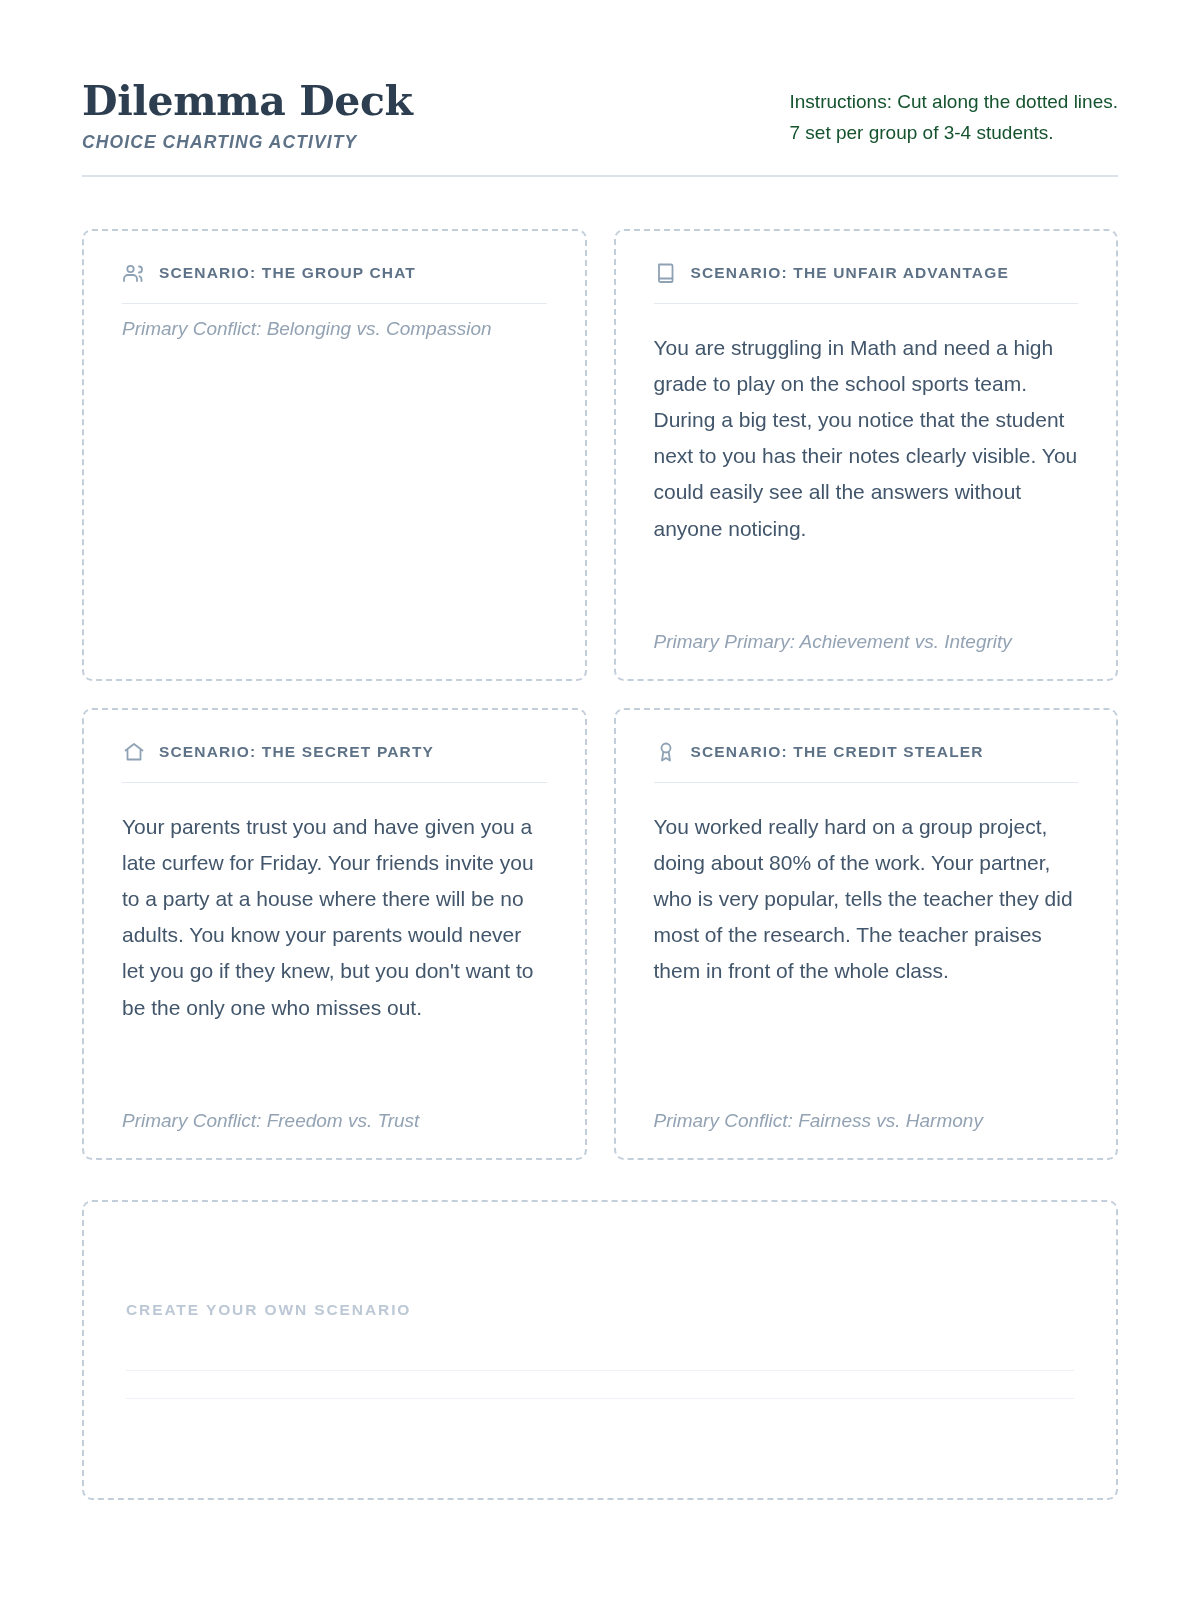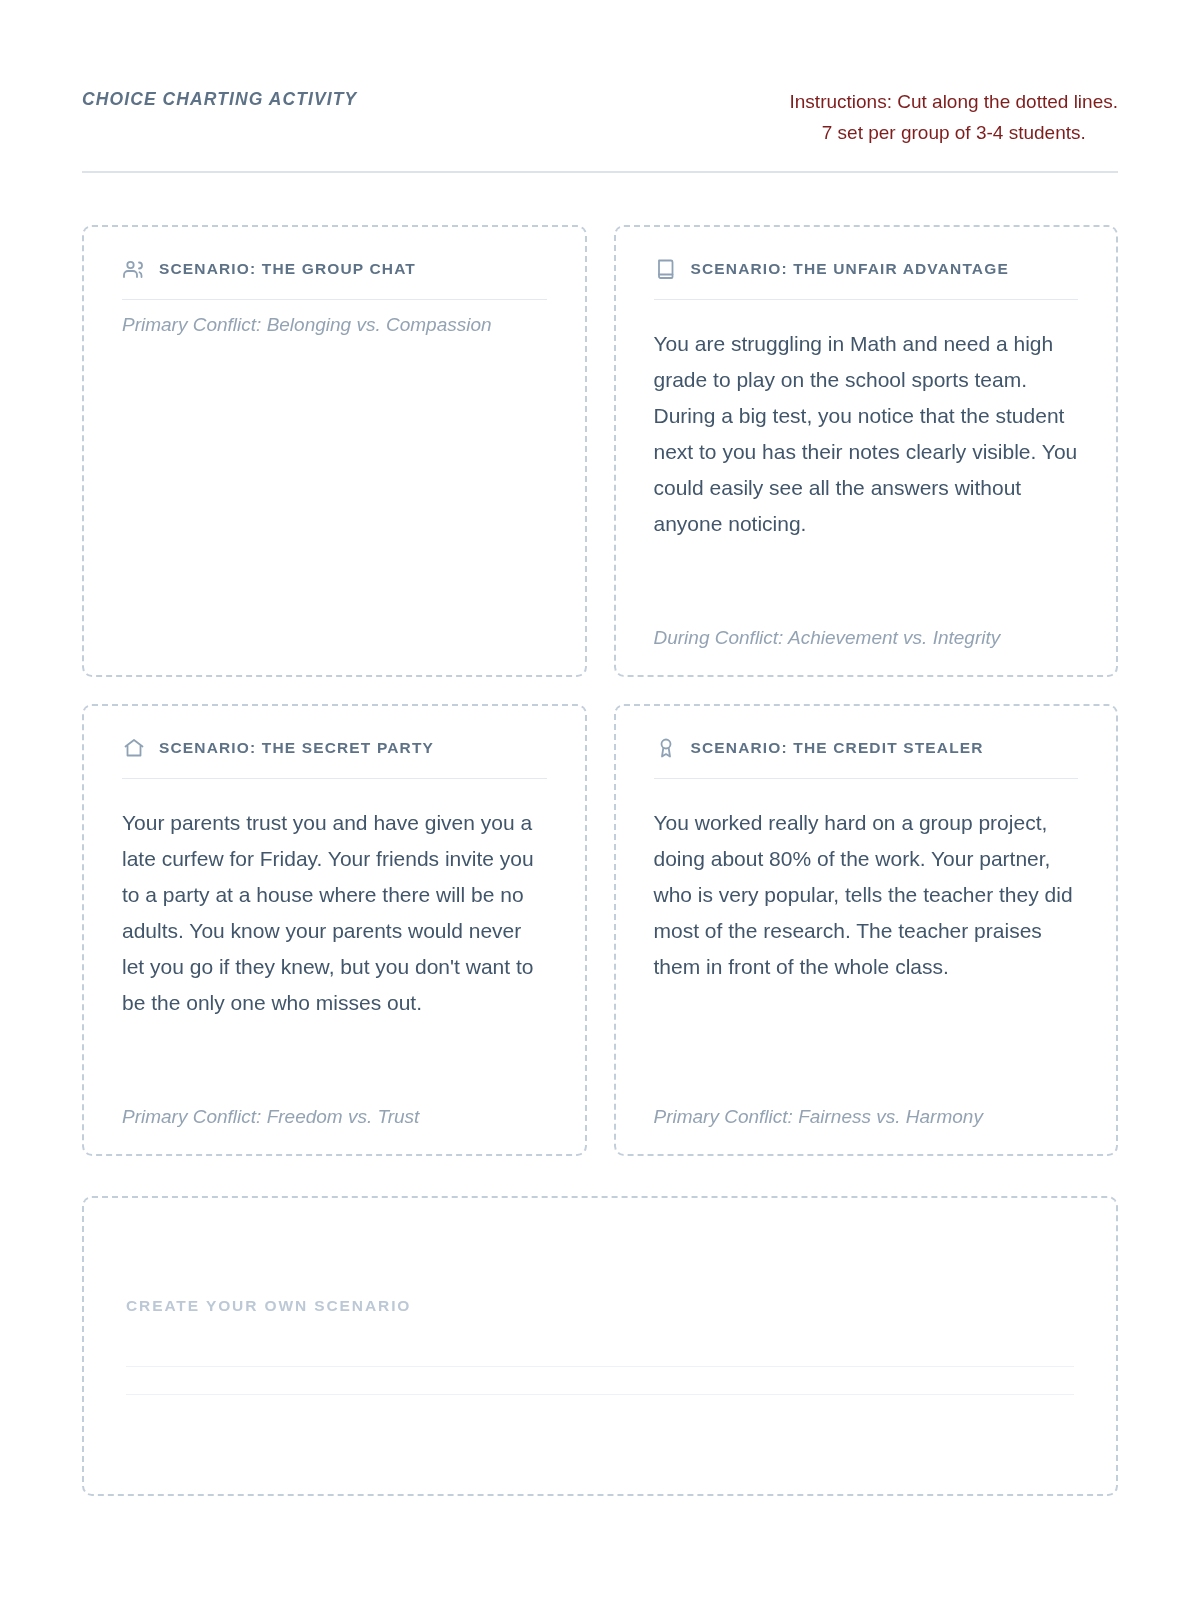--- a/index.html
+++ b/index.html
@@ -41,24 +41,24 @@
   .subtitle {
     font-size: 17.5px;
     font-weight: bold;
     font-style: italic;
     letter-spacing: 1.1px;
     color: #5e7287;
     margin-top: 9px;
   }
 
   .instructions {
-    text-align: center;
+    text-align: left;
     font-size: 19px;
     line-height: 1.65;
-    color: #7f1d1d;
+    color: #14532d;
     padding-top: 8px;
   }
 
   .header-rule {
     border-top: 2px solid #dde3ea;
     margin-bottom: 52px;
   }
 
   
   .grid {
@@ -147,20 +147,21 @@
     height: 28px;
   }
 </style>
 </head>
 <body>
 
 <div class="page">
 
   <div class="header">
     <div class="title-block">
+      <div class="main-title">Dilemma Deck</div>
       <div class="subtitle">CHOICE CHARTING ACTIVITY</div>
     </div>
     <div class="instructions">
       <div>Instructions: Cut along the dotted lines.</div>
       <div>7 set per group of 3-4 students.</div>
     </div>
   </div>
 
   <div class="header-rule"></div>
 
@@ -185,21 +186,21 @@
       <div class="card-head">
         <span class="card-icon">
           <svg width="24" height="24" viewBox="0 0 24 24" fill="none" stroke="currentColor" stroke-width="1.8" stroke-linecap="round" stroke-linejoin="round">
             <path d="M5 3.5h12a1.5 1.5 0 0 1 1.5 1.5v15a1 1 0 0 1-1 1H6.5A1.5 1.5 0 0 1 5 19.5z"></path>
             <path d="M5 17.5h13.5"></path>
           </svg>
         </span>
         <span class="card-label">SCENARIO: THE UNFAIR ADVANTAGE</span>
       </div>
       <div class="card-body">You are struggling in Math and need a high grade to play on the school sports team. During a big test, you notice that the student next to you has their notes clearly visible. You could easily see all the answers without anyone noticing.</div>
-      <div class="card-conflict">During Conflict: Achievement vs. Integrity</div>
+      <div class="card-conflict">Primary Primary: Achievement vs. Integrity</div>
     </div>
 
     <div class="card">
       <div class="card-head">
         <span class="card-icon">
           <svg width="24" height="24" viewBox="0 0 24 24" fill="none" stroke="currentColor" stroke-width="1.8" stroke-linecap="round" stroke-linejoin="round">
             <path d="M3.5 10.5 12 4l8.5 6.5"></path>
             <path d="M5.5 10v9.5h13V10"></path>
           </svg>
         </span>

